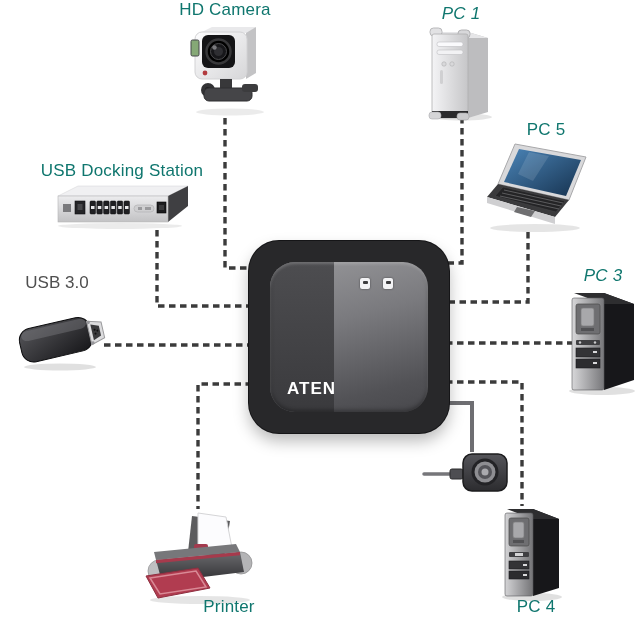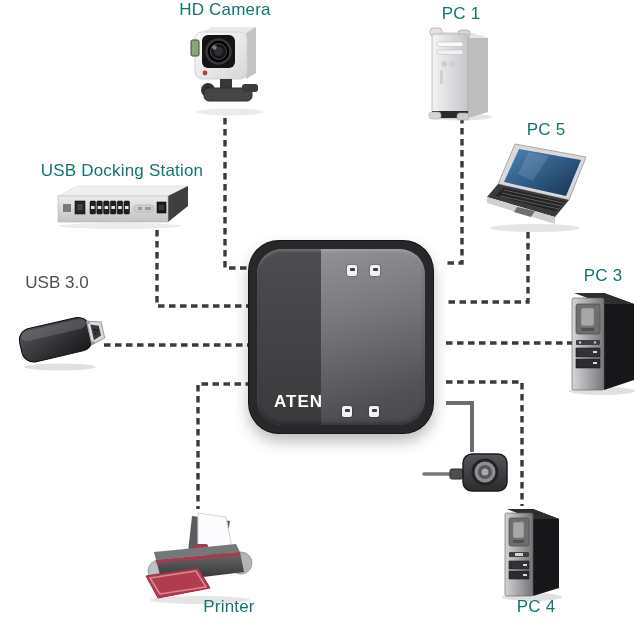--- a/index.html
+++ b/index.html
@@ -6,22 +6,22 @@
   .canvas{position:relative;width:640px;height:627px;background:#ffffff;overflow:hidden;
           font-family:"Liberation Sans",sans-serif;color:#4f4f4f;}
   .abs{position:absolute;}
   .label{position:absolute;font-size:17px;letter-spacing:.2px;color:#0f766e;white-space:nowrap;
          transform:translateX(-50%);}
   .label2{position:absolute;font-size:17px;line-height:21px;color:#4f4f4f;text-align:right;
           transform:translateX(-50%);}
   .wires{position:absolute;left:0;top:0;pointer-events:none;}
 
   
-  .hub{position:absolute;left:249px;top:241px;width:184px;height:192px;background:#28282a;
-       border-radius:30px;padding:8px;box-sizing:border-box;
+  .hub{position:absolute;left:249px;top:241px;width:200px;height:192px;background:#28282a;
+       border-radius:30px;padding:21px;box-sizing:border-box;
        box-shadow:0 0 0 1px #151517,0 8px 16px rgba(0,0,0,.28);}
   .hub-face{position:relative;width:100%;height:100%;border-radius:25px;overflow:hidden;
             background:linear-gradient(165deg,#98989b 0%,#7a7a7e 40%,#525256 82%,#48484c 100%);}
   .hub-left{position:absolute;left:0;top:0;bottom:0;width:64px;
             background:linear-gradient(180deg,#4d4d50 0%,#3a3a3d 100%);}
   .hub-face::after{content:"";position:absolute;inset:0;border-radius:25px;
             box-shadow:inset 0 2px 3px rgba(255,255,255,.22), inset 0 -2px 4px rgba(0,0,0,.35);}
   .hub-logo{position:absolute;left:17px;bottom:13px;color:#fff;font-weight:bold;
             font-size:17px;letter-spacing:1px;z-index:2;}
   .port-icon{position:absolute;width:10px;height:11px;background:#f2f2f4;border-radius:2px;
@@ -100,21 +100,21 @@
     <rect x="8" y="8" width="36" height="84" rx="2" fill="url(#pc1G)" stroke="#aeaeb0" stroke-width=".8"></rect>
     <rect x="13" y="16" width="26" height="4.5" rx="2" fill="#fafafc" stroke="#c0c0c2" stroke-width=".6"></rect>
     <rect x="13" y="24" width="26" height="4.5" rx="2" fill="#f2f2f4" stroke="#c0c0c2" stroke-width=".6"></rect>
     <rect x="16" y="44" width="3" height="14" rx="1.5" fill="#d0d0d2"></rect>
     <circle cx="20" cy="38" r="2.2" fill="#d8d8da" stroke="#b0b0b2" stroke-width=".6"></circle>
     <circle cx="28" cy="38" r="2.2" fill="#d8d8da" stroke="#b0b0b2" stroke-width=".6"></circle>
     <rect x="8" y="85" width="36" height="7" fill="#2a2a2c"></rect>
     <rect x="5" y="86" width="12" height="7" rx="3" fill="#d5d5d7" stroke="#aaaaac" stroke-width=".6"></rect>
     <rect x="33" y="87" width="12" height="7" rx="3" fill="#cbcbcd" stroke="#a4a4a6" stroke-width=".6"></rect>
   </svg>
-  <div class="label" style="left:461px;top:4px;">PC 1</div>
+  <div class="label" style="left:461px;top:4px;font-style:italic;">PC 1</div>
 
   <svg class="abs" style="left:487px;top:140px;" width="115" height="95" viewBox="0 0 115 95">
     <defs>
         <linearGradient id="scrG" x1="0" y1="0" x2="1" y2="1">
       <stop offset="0" stop-color="#4b85b8"></stop>
           <stop offset="1" stop-color="#16324f"></stop>
         </linearGradient>
       </defs>
     <ellipse cx="48" cy="88" rx="45" ry="4" fill="#000" opacity=".1"></ellipse>
     <polygon points="28,4 99,17 82,60 11,44" fill="#d9d9db" stroke="#a8a8aa"></polygon>
@@ -207,21 +207,21 @@
     <rect x="19" y="18" width="13" height="18" rx="2" fill="#a8a8ab" stroke="#7c7c7e" stroke-width=".7"></rect>
     <rect x="19" y="38" width="13" height="3" fill="#515154"></rect>
     <rect x="14" y="50" width="24" height="5" rx="1" fill="#3f3f42"></rect>
     <circle cx="18" cy="52.5" r="1.2" fill="#c9c9cb"></circle>
       <circle cx="33" cy="52.5" r="1.2" fill="#c9c9cb"></circle>
     <rect x="14" y="58" width="24" height="9" fill="#333336" stroke="#1c1c1e" stroke-width=".6"></rect>
     <rect x="31" y="61" width="4" height="2" fill="#d9d9db"></rect>
     <rect x="14" y="69" width="24" height="9" fill="#2c2c2f" stroke="#1c1c1e" stroke-width=".6"></rect>
     <rect x="31" y="72" width="4" height="2" fill="#d9d9db"></rect>
   </svg>
-  <div class="label" style="left:603px;top:266px;">PC 3</div>
+  <div class="label" style="left:603px;top:266px;font-style:italic;">PC 3</div>
 
   <svg class="abs" style="left:420px;top:450px;" width="90" height="45" viewBox="0 0 90 45">
     <defs>
         <linearGradient id="rbG" x1="0" y1="0" x2="0" y2="1">
       <stop offset="0" stop-color="#55555a"></stop>
           <stop offset="1" stop-color="#2c2c2f"></stop>
         </linearGradient>
       </defs>
     <line x1="4" y1="24" x2="32" y2="24" stroke="#76767a" stroke-width="3.5" stroke-linecap="round"></line>
     <rect x="30" y="19" width="13" height="10" rx="2" fill="#4e4e52" stroke="#2c2c2e"></rect>

